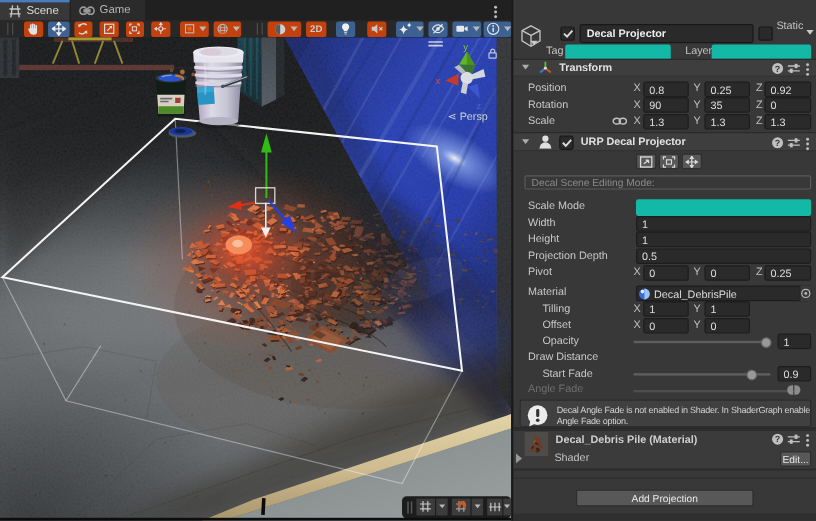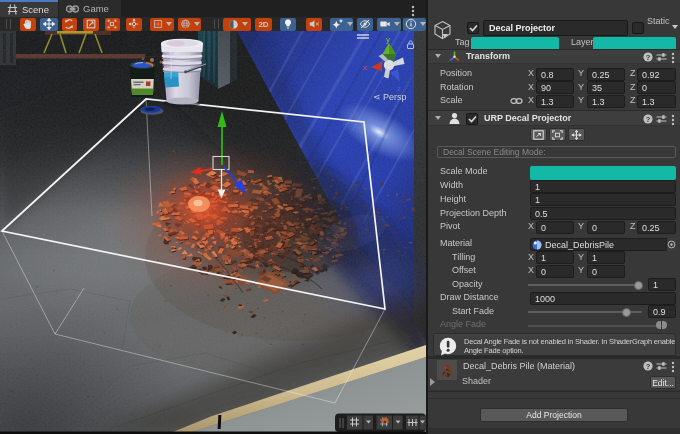--- a/index.html
+++ b/index.html
@@ -19,21 +19,21 @@
 #insp { position:absolute; left:428px; top:0; width:252px; height:434px; background:#383838; font-size:9px; color:#c8c8c8; }
 .tabbar { position:absolute; left:0; top:0; width:252px; height:17px; background:#262626; }
 .tab { position:absolute; left:0; top:0; width:77px; height:17px; background:#383838; display:flex; align-items:center; padding:0 6px; gap:4px; }
 .tab span { font-size:9.5px; color:#dcdcdc; }
 .namefld { position:absolute; left:55px; top:20px; width:145px; height:16px; background:#2a2a2a; border:1px solid #181818; border-radius:2px; color:#eee; font-size:9px; font-weight:bold; line-height:14px; padding-left:5px; }
 .cb { position:absolute; width:12px; height:12px; background:#2a2a2a; border:1px solid #181818; border-radius:2px; display:flex; align-items:center; justify-content:center; }
 .lbl { position:absolute; font-size:9px; color:#c8c8c8; white-space:nowrap; }
 .lbl2 { position:absolute; font-size:9px; color:#c2c2c2; white-space:nowrap; }
 .dis { color:#6f6f6f; }
 .htxt { position:absolute; font-size:9px; font-weight:bold; color:#e2e2e2; white-space:nowrap; }
-.mtxt { position:absolute; font-size:9px; color:#cfcfcf; white-space:nowrap; }
+.mtxt { position:absolute; font-size:9px; color:#cfcfcf; white-space:nowrap;font-weight:bold; }
 .hdr { position:absolute; left:0; width:252px; background:#3e3e3e; border-top:1px solid #2a2a2a; border-bottom:1px solid #323232; }
 .fold { position:absolute; left:7px; width:0; height:0; border-left:3.5px solid transparent; border-right:3.5px solid transparent; border-top:4.5px solid #adadad; }
 .foldr { position:absolute; left:2px; width:0; height:0; border-top:4px solid transparent; border-bottom:4px solid transparent; border-left:5px solid #999; }
 .ico { position:absolute; }
 .fld { position:absolute; background:#2a2a2a; border:1px solid #1d1d1d; border-radius:2px; color:#dfdfdf; font-size:9px; padding-left:4px; white-space:nowrap; overflow:hidden; }
 .axl { position:absolute; font-size:9px; color:#c0c0c0; }
 .drop { position:absolute; background:#8b5cf6; border:7px solid #14b8a6; border-radius:2px; color:#e2e2e2; padding-left:5px; white-space:nowrap; overflow:hidden; }
 .darr { position:absolute; right:4px; top:50%; margin-top:-1.5px; width:0; height:0; border-left:3.5px solid transparent; border-right:3.5px solid transparent; border-top:4px solid #c8c8c8; }
 .sbtn { position:absolute; width:17px; height:13px; background:#585858; border:1px solid #2e2e2e; border-radius:2px; display:flex; align-items:center; justify-content:center; }
 .editbox { position:absolute; left:9px; top:146px; width:239px; height:12px; border:1px solid #5a5a5a; border-radius:2px; font-size:8.5px; color:#8a8a8a; line-height:10px; padding-left:5px; }
@@ -1846,21 +1846,20 @@
 <div class="lbl" style="left:24px;top:265px">Offset</div>
 <div class="axl" style="left:100px;top:265px">X</div>
       <div class="fld" style="left:108px;top:264.5px;width:38px;height:13px;line-height:12px">0</div>
       <div class="axl" style="left:150px;top:265px">Y</div>
       <div class="fld" style="left:159px;top:264.5px;width:38px;height:13px;line-height:12px">0</div>
 <div class="lbl" style="left:24px;top:278.5px">Opacity</div>
 <div style="position:absolute;left:100px;top:284px;width:114px;height:2px;background:#5e5e5e"></div>
       <div style="position:absolute;left:206px;top:280.5px;width:9px;height:9px;border-radius:50%;background:#999;border:1px solid #666;box-sizing:border-box"></div>
 <div class="fld" style="left:220px;top:278px;width:28px;height:13px;line-height:12px">1</div>
 <div class="lbl" style="left:12px;top:292px">Draw Distance</div>
-<div class="fld" style="left:102px;top:291.5px;width:146px;height:13px;line-height:12px">1000</div>
 <div class="lbl" style="left:24px;top:305.5px">Start Fade</div>
 <div style="position:absolute;left:100px;top:311px;width:114px;height:2px;background:#5e5e5e"></div>
       <div style="position:absolute;left:194px;top:307.5px;width:9px;height:9px;border-radius:50%;background:#999;border:1px solid #666;box-sizing:border-box"></div>
 <div class="fld" style="left:220px;top:305px;width:28px;height:13px;line-height:12px">0.9</div>
 <div class="lbl dis" style="left:12px;top:319px">Angle Fade</div>
 <div style="position:absolute;left:100px;top:324.5px;width:138px;height:2px;background:#4e4e4e"></div>
 <div style="position:absolute;left:228px;top:321px;width:5px;height:8px;border-radius:4px 0 0 4px;background:#8c8c8c"></div>
 <div style="position:absolute;left:234px;top:321px;width:5px;height:8px;border-radius:0 4px 4px 0;background:#8c8c8c"></div>
 <div class="helpbox">
         <div style="position:absolute;left:4px;top:3px"><svg width="20" height="19" viewBox="0 0 20 19" style="">

